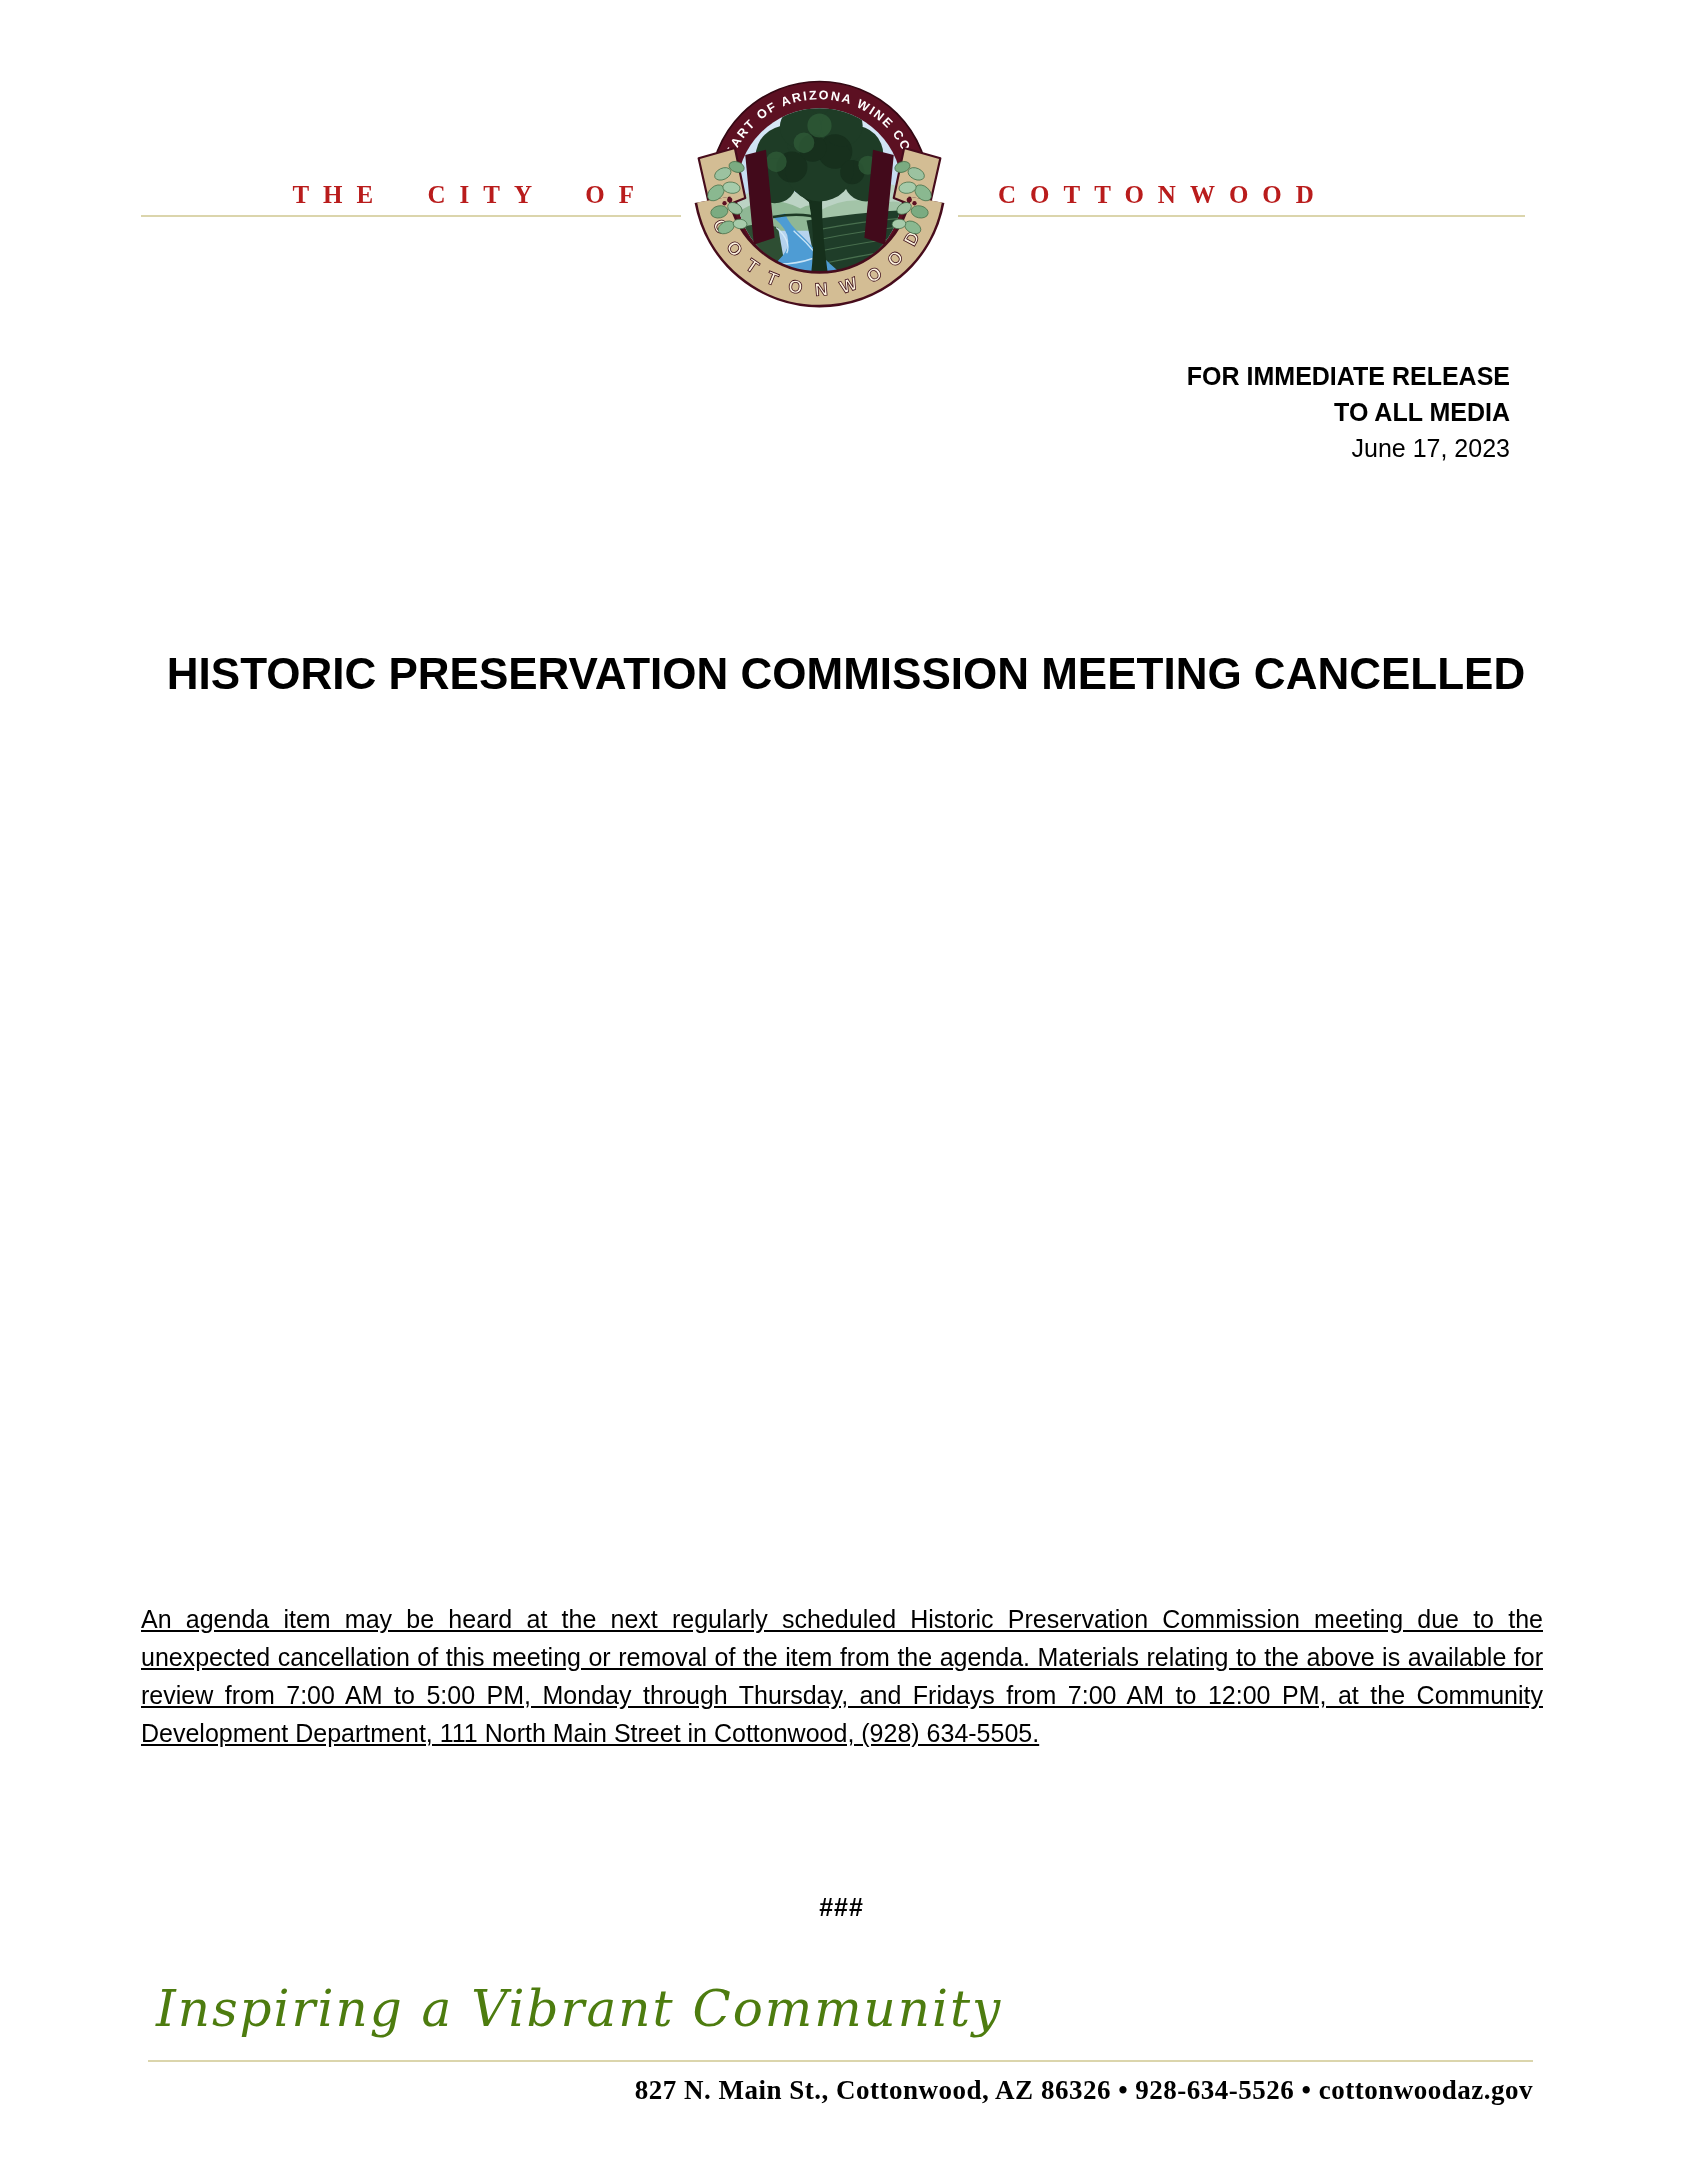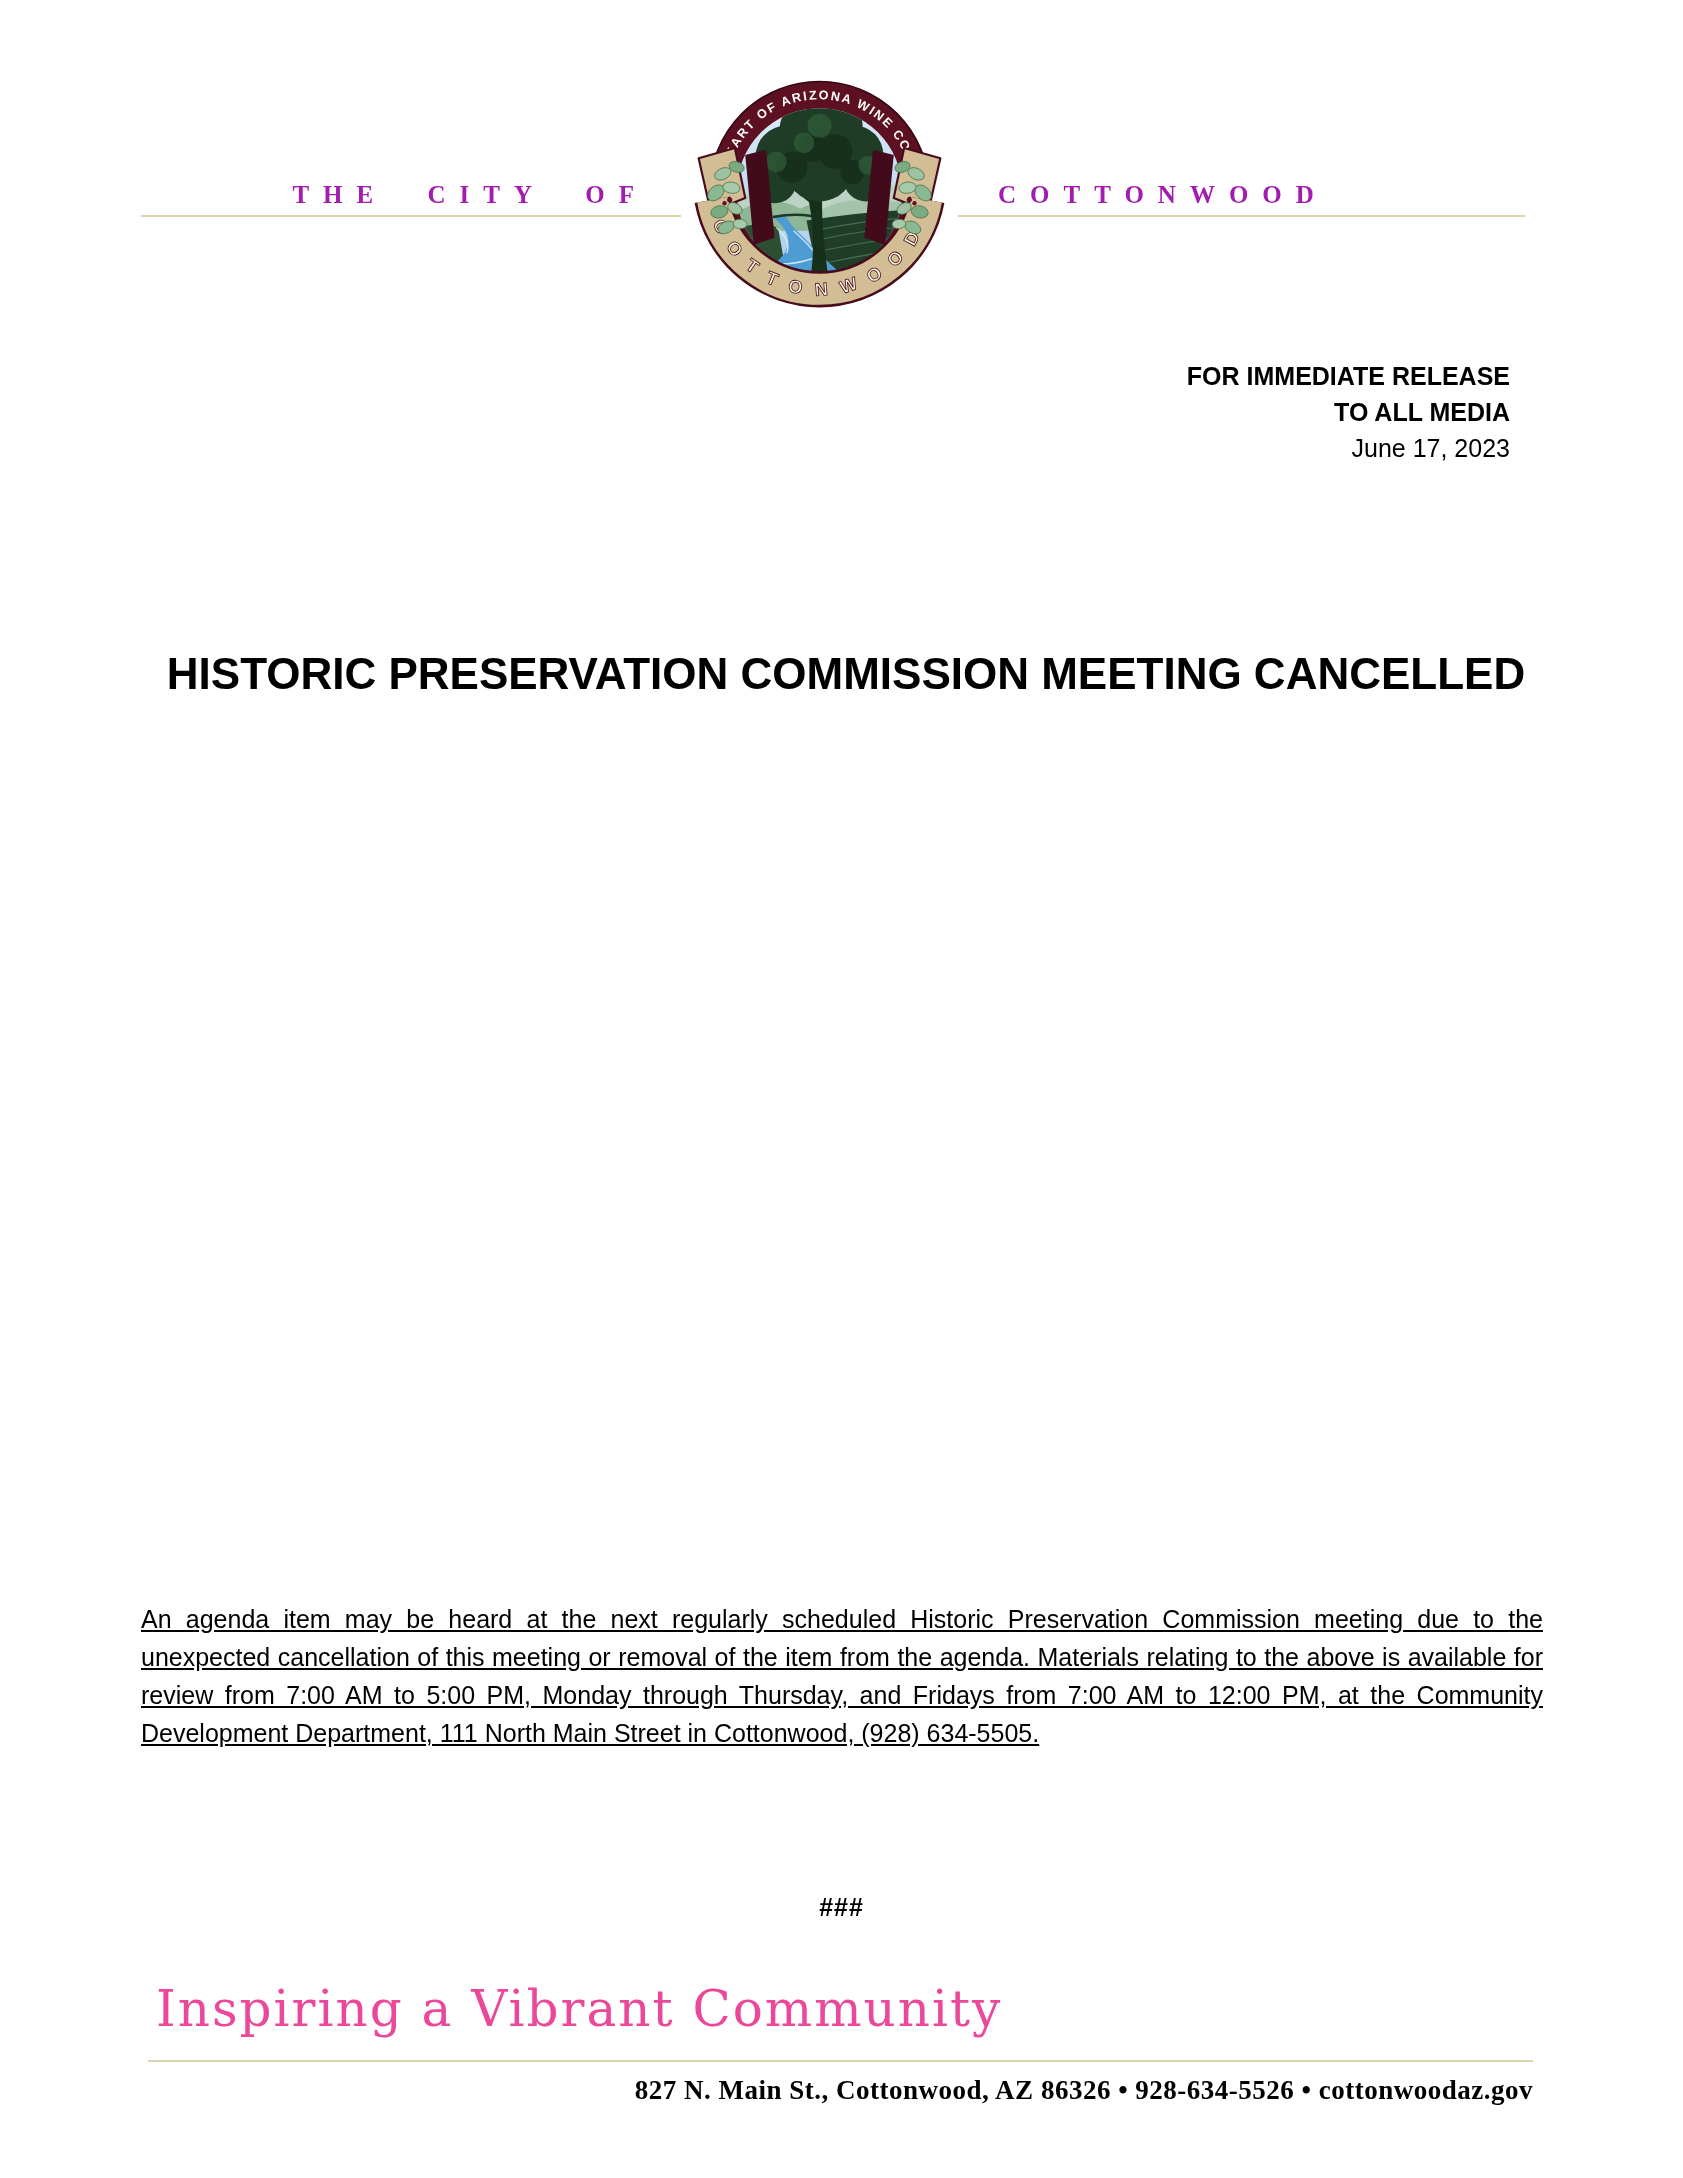--- a/index.html
+++ b/index.html
@@ -12,21 +12,21 @@
     overflow:hidden;
   }
   
   .header-rule{
     position:absolute;left:141px;top:215px;width:1384px;height:2px;
     background:#dbd5ac;z-index:1;
   }
   .header-side-text{
     position:absolute;top:181px;
     font-family:"Liberation Serif", serif;
-    font-size:25px;font-weight:700;color:#a21caf;
+    font-size:25px;font-weight:700;color:#b91c1c;
     letter-spacing:14px;word-spacing:20px;white-space:nowrap;z-index:1;
   }
   .header-left{left:141px;width:507px;text-align:right;}
   .header-right{left:998px;width:535px;text-align:left;}
   .logo-box{
     position:absolute;left:681px;top:71px;width:277px;height:261px;
     background:#ffffff;z-index:2;
     display:flex;align-items:center;justify-content:center;
   }
   
@@ -53,22 +53,22 @@
   }
   .para-1{top:790px;text-align:left;}
   .para-2{top:1600px;text-align:justify;text-decoration:underline;}
   .end-mark{
     position:absolute;left:0;right:0;top:1893px;text-align:center;
     font-size:25px;font-weight:700;letter-spacing:1px;
   }
   
   .footer-tagline{
     position:absolute;left:156px;top:1980px;z-index:3;
-    font-family:"DejaVu Serif", serif;
-    font-size:50px;color:#ec4899;letter-spacing:2px;
+    font-family:"DejaVu Serif", serif;font-style:italic;
+    font-size:50px;color:#4d7c0f;letter-spacing:2px;
   }
   .footer-rule{
     position:absolute;left:148px;top:2060px;width:1385px;height:2px;
     background:#dbd5ac;z-index:1;
   }
   .footer-address{
     position:absolute;right:150px;top:2075px;z-index:2;
     font-family:"Liberation Serif", serif;font-weight:600;
     font-size:27px;color:#000000;letter-spacing:0.5px;white-space:nowrap;
   }

